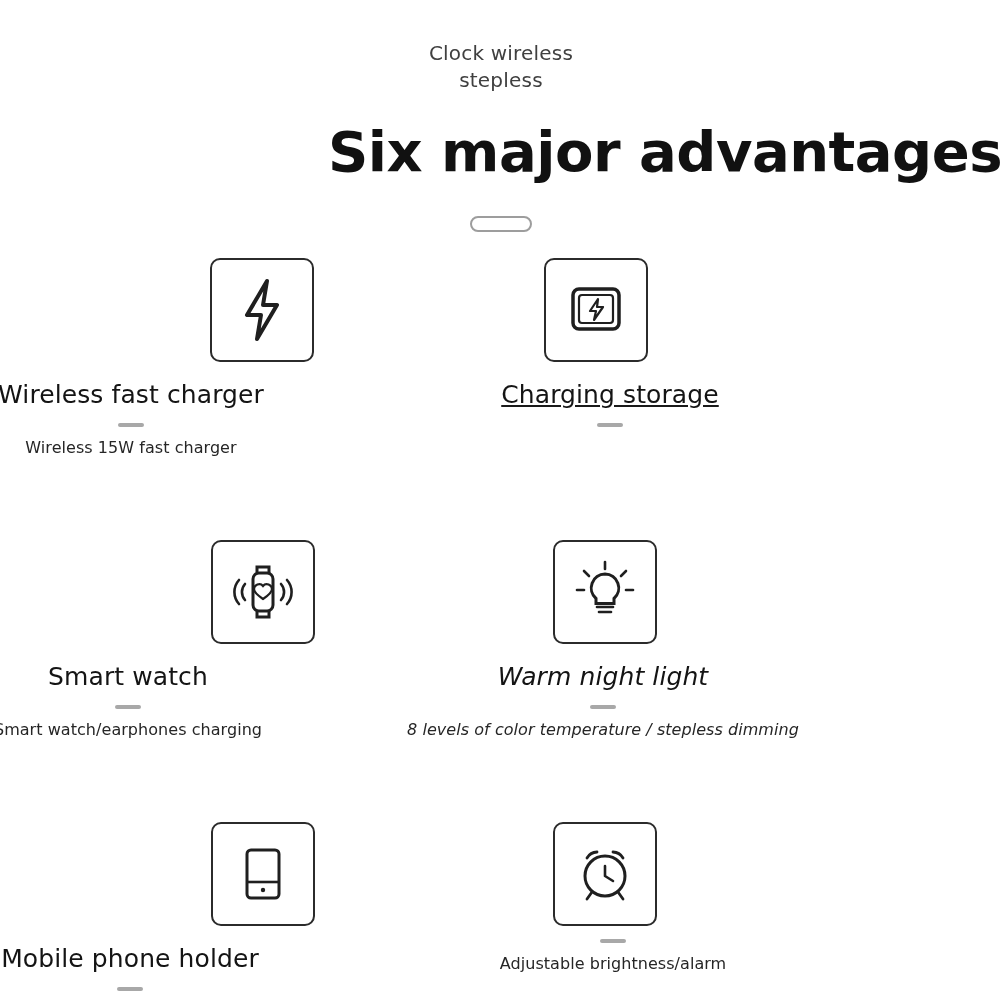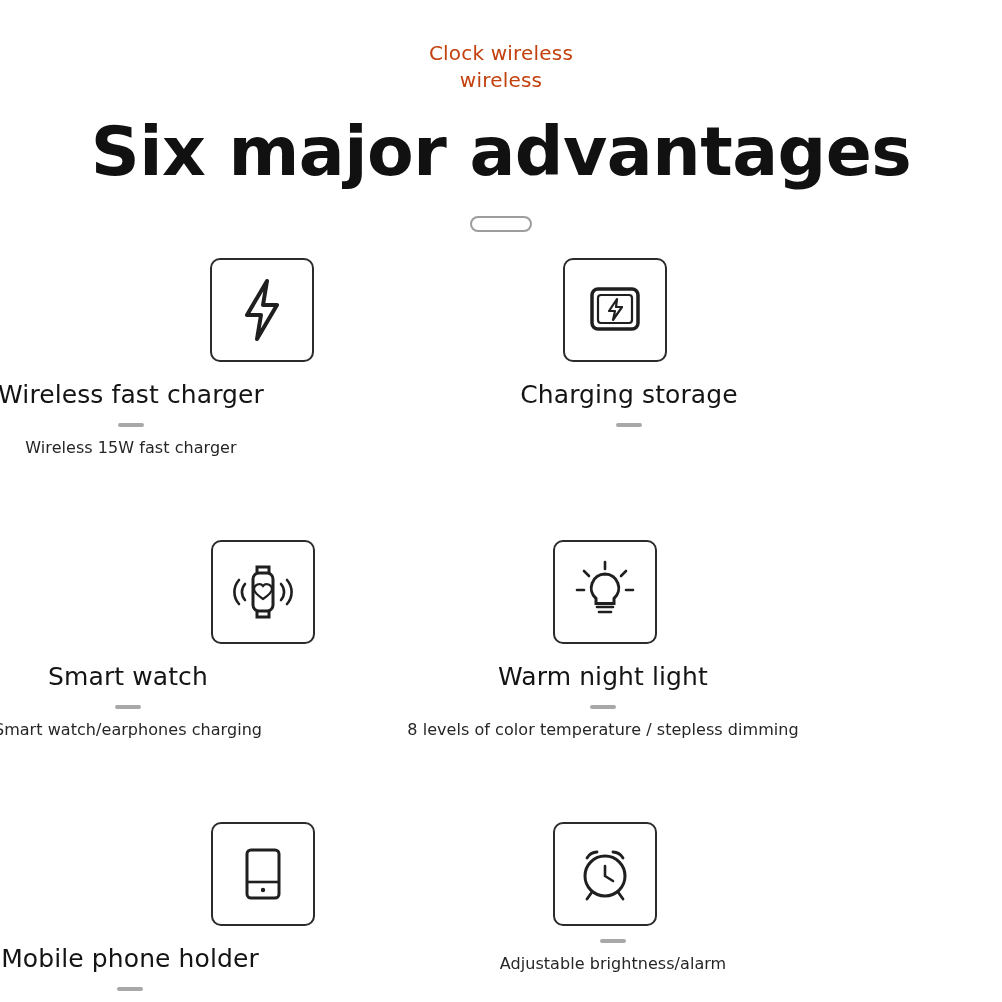--- a/index.html
+++ b/index.html
@@ -24,31 +24,31 @@
   
   .kicker {
     position: absolute;
     top: 40px;
     left: 0;
     width: 1002px;
     text-align: center;
     font-size: 20px;
     line-height: 27px;
     letter-spacing: 0.2px;
-    color: #c2410c;
+    color: #404040;
   }
   .kicker span { display: block; }
 
   .headline {
     position: absolute;
     top: 118px;
     left: 0;
     width: 1002px;
-    text-align: center;
-    font-size: 68px;
+    text-align: right;
+    font-size: 56px;
     line-height: 68px;
     font-weight: bold;
     letter-spacing: -0.5px;
     color: #111111;
   }
 
   .pill {
     position: absolute;
     top: 216px;
     left: 50%;
@@ -109,43 +109,43 @@
   .feat-desc {
     margin-top: 10px;
     font-size: 16px;
     line-height: 21px;
     color: #262626;
     letter-spacing: 0.05px;
   }
 
   
   .r1 .left  { left: -119px; }
-  .r1 .right { left: 379px; }
+  .r1 .right { left: 360px; text-decoration: underline; }
   .r2 .left  { left: -122px; }
-  .r2 .right { left: 353px; }
+  .r2 .right { left: 353px; font-style: italic; }
   .r3 .left  { left: -120px; }
   .r3 .right { left: 363px; }
 
   .r1 .left  .icon-box { margin-left: 329px; }
   .r1 .right .icon-box { margin-left: 184px; }
   .r2 .left  .icon-box { margin-left: 333px; }
   .r2 .right .icon-box { margin-left: 200px; }
   .r3 .left  .icon-box { margin-left: 331px; }
   .r3 .right .icon-box { margin-left: 190px; }
 
   svg { display: block; }
 </style>
 </head>
 <body>
 
 <div class="page">
 
   <div class="kicker">
     <span>Clock wireless</span>
-    <span>wireless</span>
+    <span>stepless</span>
   </div>
 
   <div class="headline">Six major advantages</div>
 
   <div class="pill"></div>
 
   <div class="grid">
 
     <div class="row r1">
 

